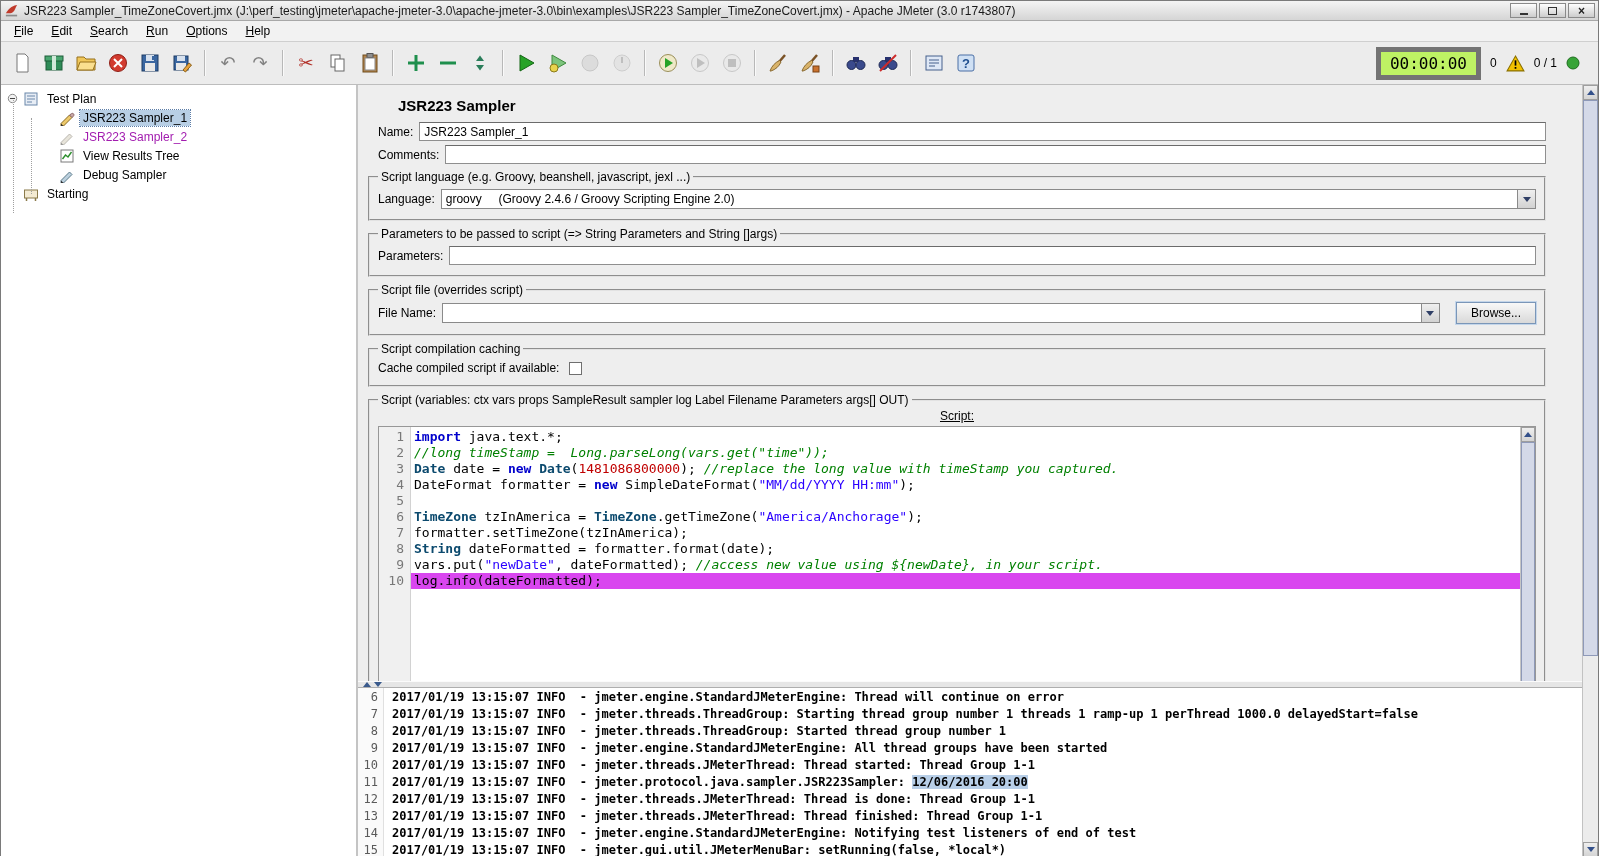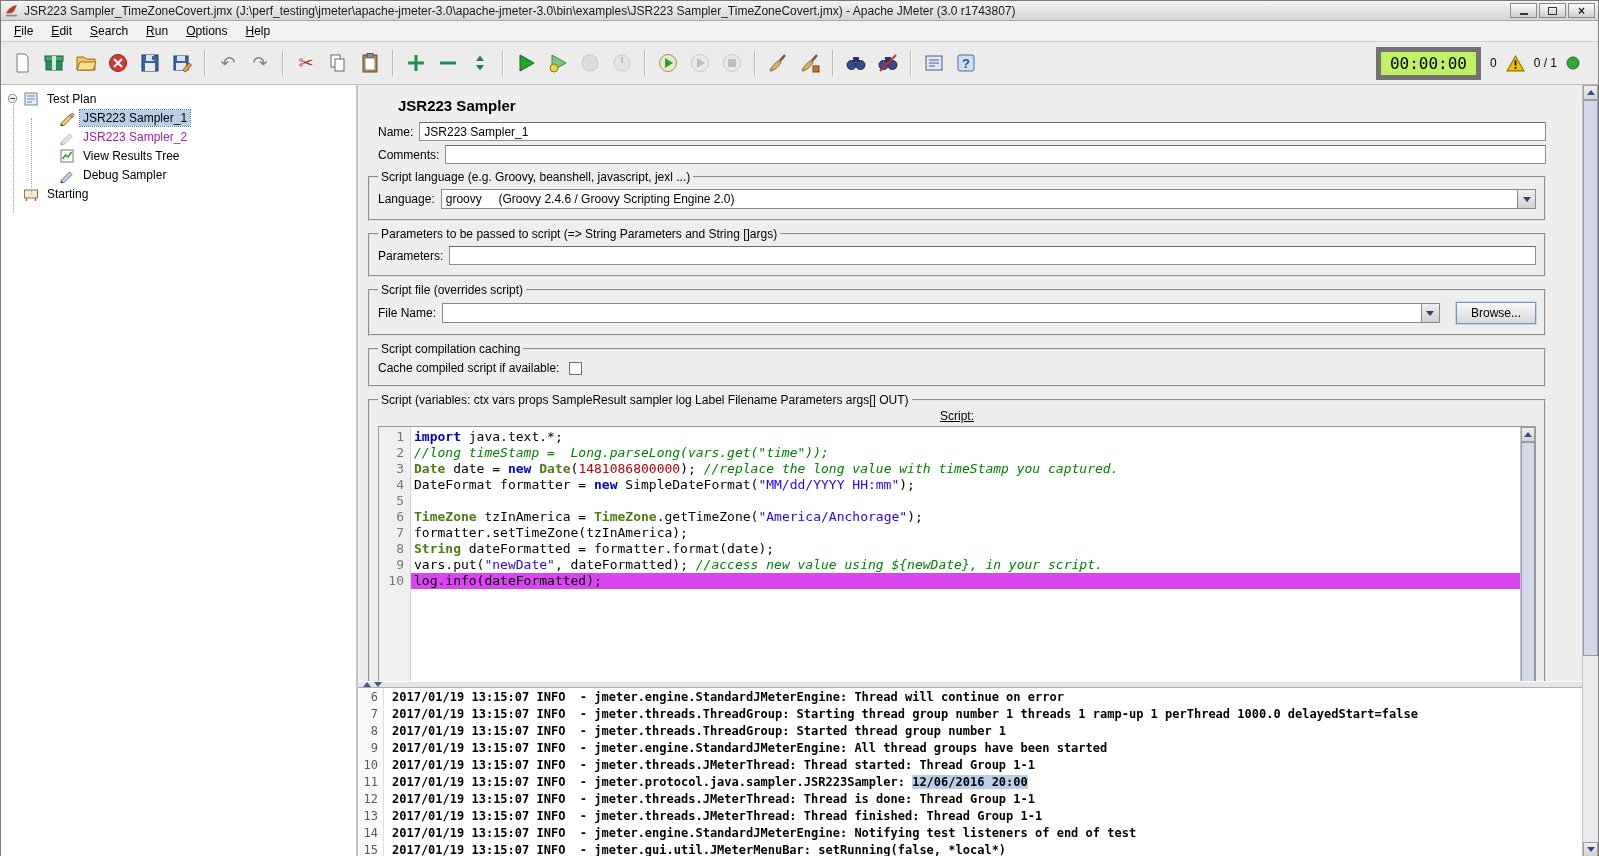--- a/index.html
+++ b/index.html
@@ -76,21 +76,21 @@
   .script-label { text-align:center; margin:1px 0 3px 0;text-decoration:underline; }
   .editor { display:flex; height:288px; border:1px solid #979797; background:#fff; overflow:hidden; }
   .editor-gutter { width:32px; flex:none; background:#f0f0f0; border-right:1px solid #d2d2d2; text-align:right;
     padding:2px 6px 0 0; color:#787878; font:13px "DejaVu Sans Mono",monospace; line-height:16px; }
   .gut-ln { height:16px; }
   .editor-code { flex:1; min-width:0; padding-top:2px; font:13px "DejaVu Sans Mono",monospace; line-height:16px;
     white-space:pre; overflow:hidden; }
   .code-ln { min-height:16px; padding-left:3px; }
   .code-ln.current { background:#d946ef; }
   .tk-kw { color:#0000cc; font-weight:bold; }
-  .tk-ty { color:#4d7c0f; font-weight:bold; }
+  .tk-ty { color:#0c4a6e; font-weight:bold; }
   .tk-st { color:#2a00ff; }
   .tk-nu { color:#c00000; }
   .tk-cm { color:#008000; font-style:italic; }
   .tk-pl { color:#000; }
 
   
   .editor-scrollbar { width:15px; flex:none; background:#ececec; border-left:1px solid #c6c6c6; display:flex; flex-direction:column; }
   .sb-btn { height:15px; flex:none; background:linear-gradient(#efefef,#d4d4d4); border:1px solid #9e9e9e;
     display:flex; align-items:center; justify-content:center; }
   .sb-track { flex:1; position:relative; }

